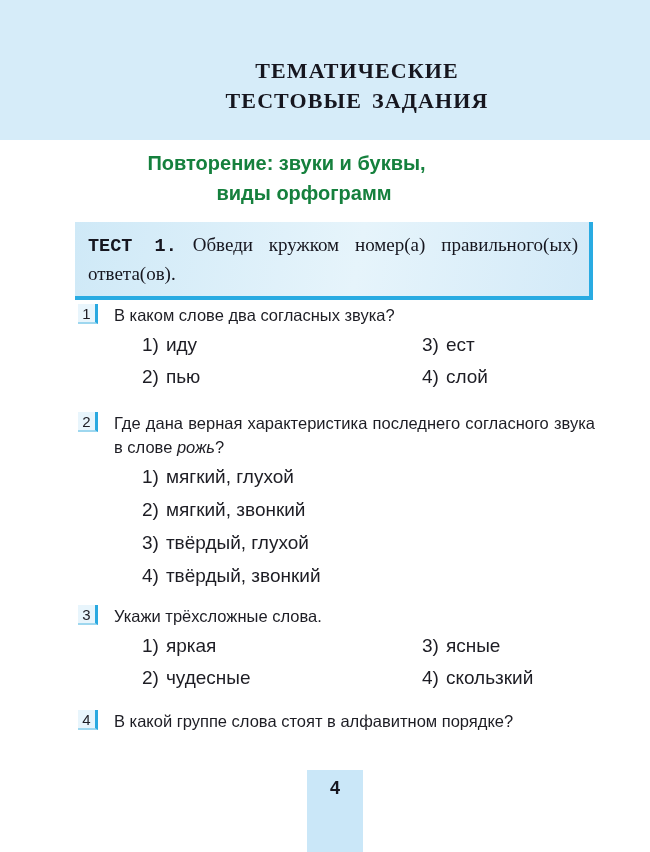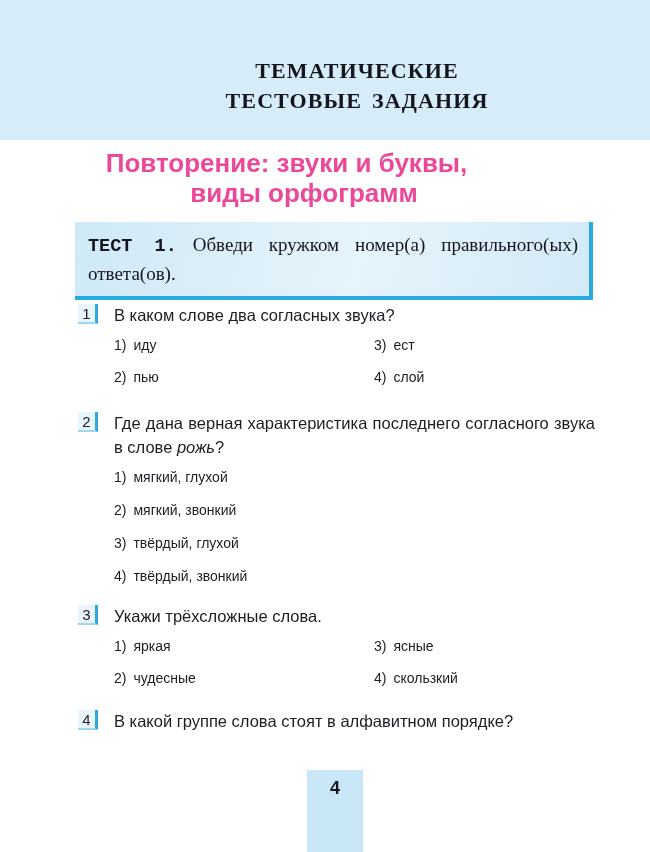--- a/index.html
+++ b/index.html
@@ -52,23 +52,23 @@
 
   
   .subtitle {
     position: absolute;
     left: 0;
     top: 148px;
     width: 573px;
     text-align: center;
     font-family: "Liberation Sans", sans-serif;
     font-weight: bold;
-    font-size: 26px;
+    font-size: 20px;
     line-height: 30px;
-    color: #ec4899;
+    color: #15803d;
   }
   .subtitle .line2 { display: block; margin-left: 35px; }
 
   
   .test-box {
     position: absolute;
     left: 75px;
     top: 222px;
     width: 518px;
     box-sizing: border-box;
@@ -131,28 +131,29 @@
     position: relative;
   }
   .opt-row {
     position: relative;
     height: 32px;
   }
   .opt {
     position: absolute;
     top: 0;
     font-family: "Liberation Sans", sans-serif;
-    font-size: 14px;
+    font-size: 19px;
     line-height: 24px;
     color: #1d1d24;
     white-space: nowrap;
+    margin-left: 28px;
   }
   .opt .marker { display: inline-block; margin-right: 7px; }
   .col-left  { left: 0px; }
-  .col-right { left: 260px; }
+  .col-right { left: 280px; }
 
   
   .options.stacked .opt-row { height: 33px; }
 
   
   .page-number {
     position: absolute;
     left: 307px;
     top: 770px;
     width: 56px;

